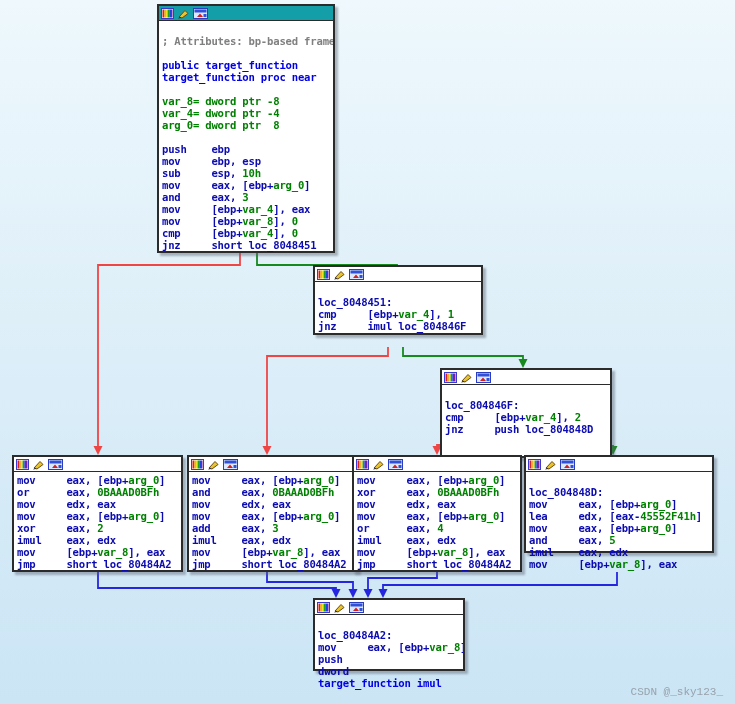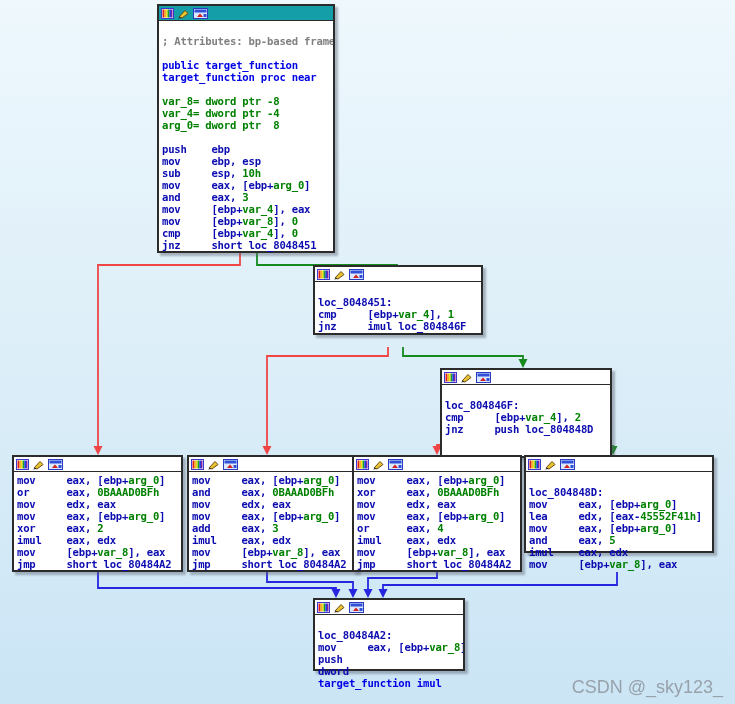--- a/index.html
+++ b/index.html
@@ -36,22 +36,22 @@
     white-space:pre;
     color:var(--text-instruction);
     overflow:hidden;
   }
   .line{height:12px;}
   .tok-val{color:var(--text-value);}
   .tok-kw{color:var(--text-keyword);}
   .tok-cmt{color:var(--text-comment);}
   .watermark{
     position:absolute;right:12px;bottom:6px;
-    font-family:Liberation Sans, sans-serif;
-    font-size:18px;color:#98a2ab;
+    font-family:Liberation Mono, monospace;
+    font-size:11px;color:#98a2ab;
   }
 </style>
 </head>
 <body>
 
 <div class="stage" style="--node-bg: #ffffff; --node-border: #2b2b2b; --selected-titlebar: #149ea8; --text-instruction: #0b0bb0; --text-keyword: #0000e6; --text-value: #008000; --text-comment: #808080; --edge-red: #f04545; --edge-green: #178a1e; --edge-blue: #2626e0; --bg-top: #eef8fd; --bg-bottom: #cbe5f5;">
   <svg id="edge-layer" width="735" height="704" viewBox="0 0 735 704">
       <polyline points="240,253 240,265 98,265 98,448" fill="none" stroke="#f04545" stroke-width="1.8"></polyline>
       <polygon points="93.5,446 102.5,446 98,455" fill="#f04545"></polygon>
       <polyline points="257,253 257,265 397,265 397,270" fill="none" stroke="#178a1e" stroke-width="1.8"></polyline>

